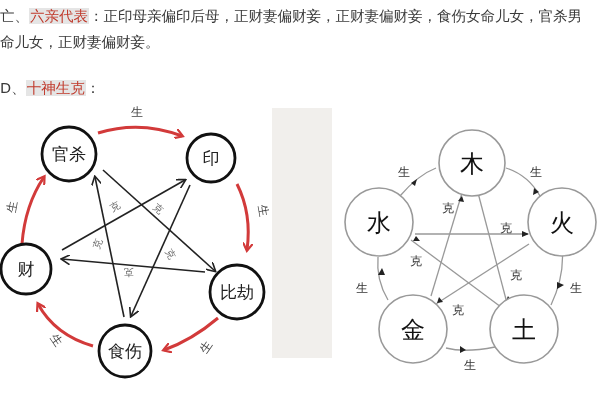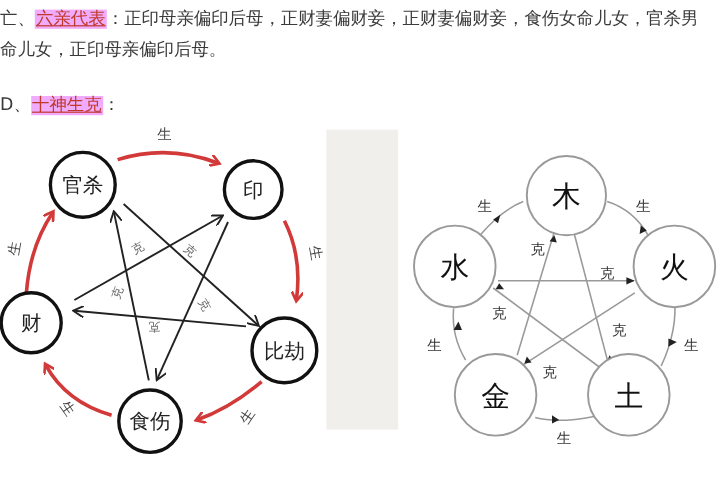--- a/index.html
+++ b/index.html
@@ -7,35 +7,35 @@
     width: 600px; height: 400px; overflow: hidden; position: relative;
     background: #ffffff;
     font-family: "DejaVu Sans", sans-serif;
     color: #333333;
   }
   .line {
     position: absolute; left: 0; white-space: nowrap;
     font-size: 14.5px; line-height: 20px; color: #3a3a3a;
   }
   .hl {
-    background: #f0abfc; color: #c0392b; padding: 0 1px; text-decoration: underline;
+    background: #e5e5e5; color: #c0392b; padding: 0 1px;
   }
   .panel { position: absolute; }
   #left-panel { left: 0; top: 103px; width: 272px; height: 297px; background: #ffffff; }
   #grey-strip { left: 272px; top: 108px; width: 60px; height: 250px; background: #f1efec; }
   #right-panel { left: 332px; top: 108px; width: 268px; height: 292px; background: #ffffff; }
   svg text { font-family: "DejaVu Sans", sans-serif; }
 </style>
 </head>
 <body>
 
 <div class="line" style="top:6px;">
   <span>亡、</span><span class="hl">六亲代表</span><span>：正印母亲偏印后母，正财妻偏财妾，正财妻偏财妾，食伤女命儿女，官杀男</span>
 </div>
-<div class="line" style="top:32px;">命儿女，正印母亲偏印后母。</div>
+<div class="line" style="top:32px;">命儿女，正财妻偏财妾。</div>
 <div class="line" style="top:78px;">
   <span>D、</span><span class="hl">十神生克</span><span>：</span>
 </div>
 
 <div class="panel" id="left-panel">
   <svg width="272" height="297" viewBox="0 103 272 297" xmlns="http://www.w3.org/2000/svg">
     <defs>
       <marker id="redHead" markerWidth="10" markerHeight="10" refX="7" refY="5" orient="auto" markerUnits="userSpaceOnUse">
         <path d="M0,0 L8,5 L0,10" fill="none" stroke="#d23a3a" stroke-width="2.2"></path>
       </marker>

